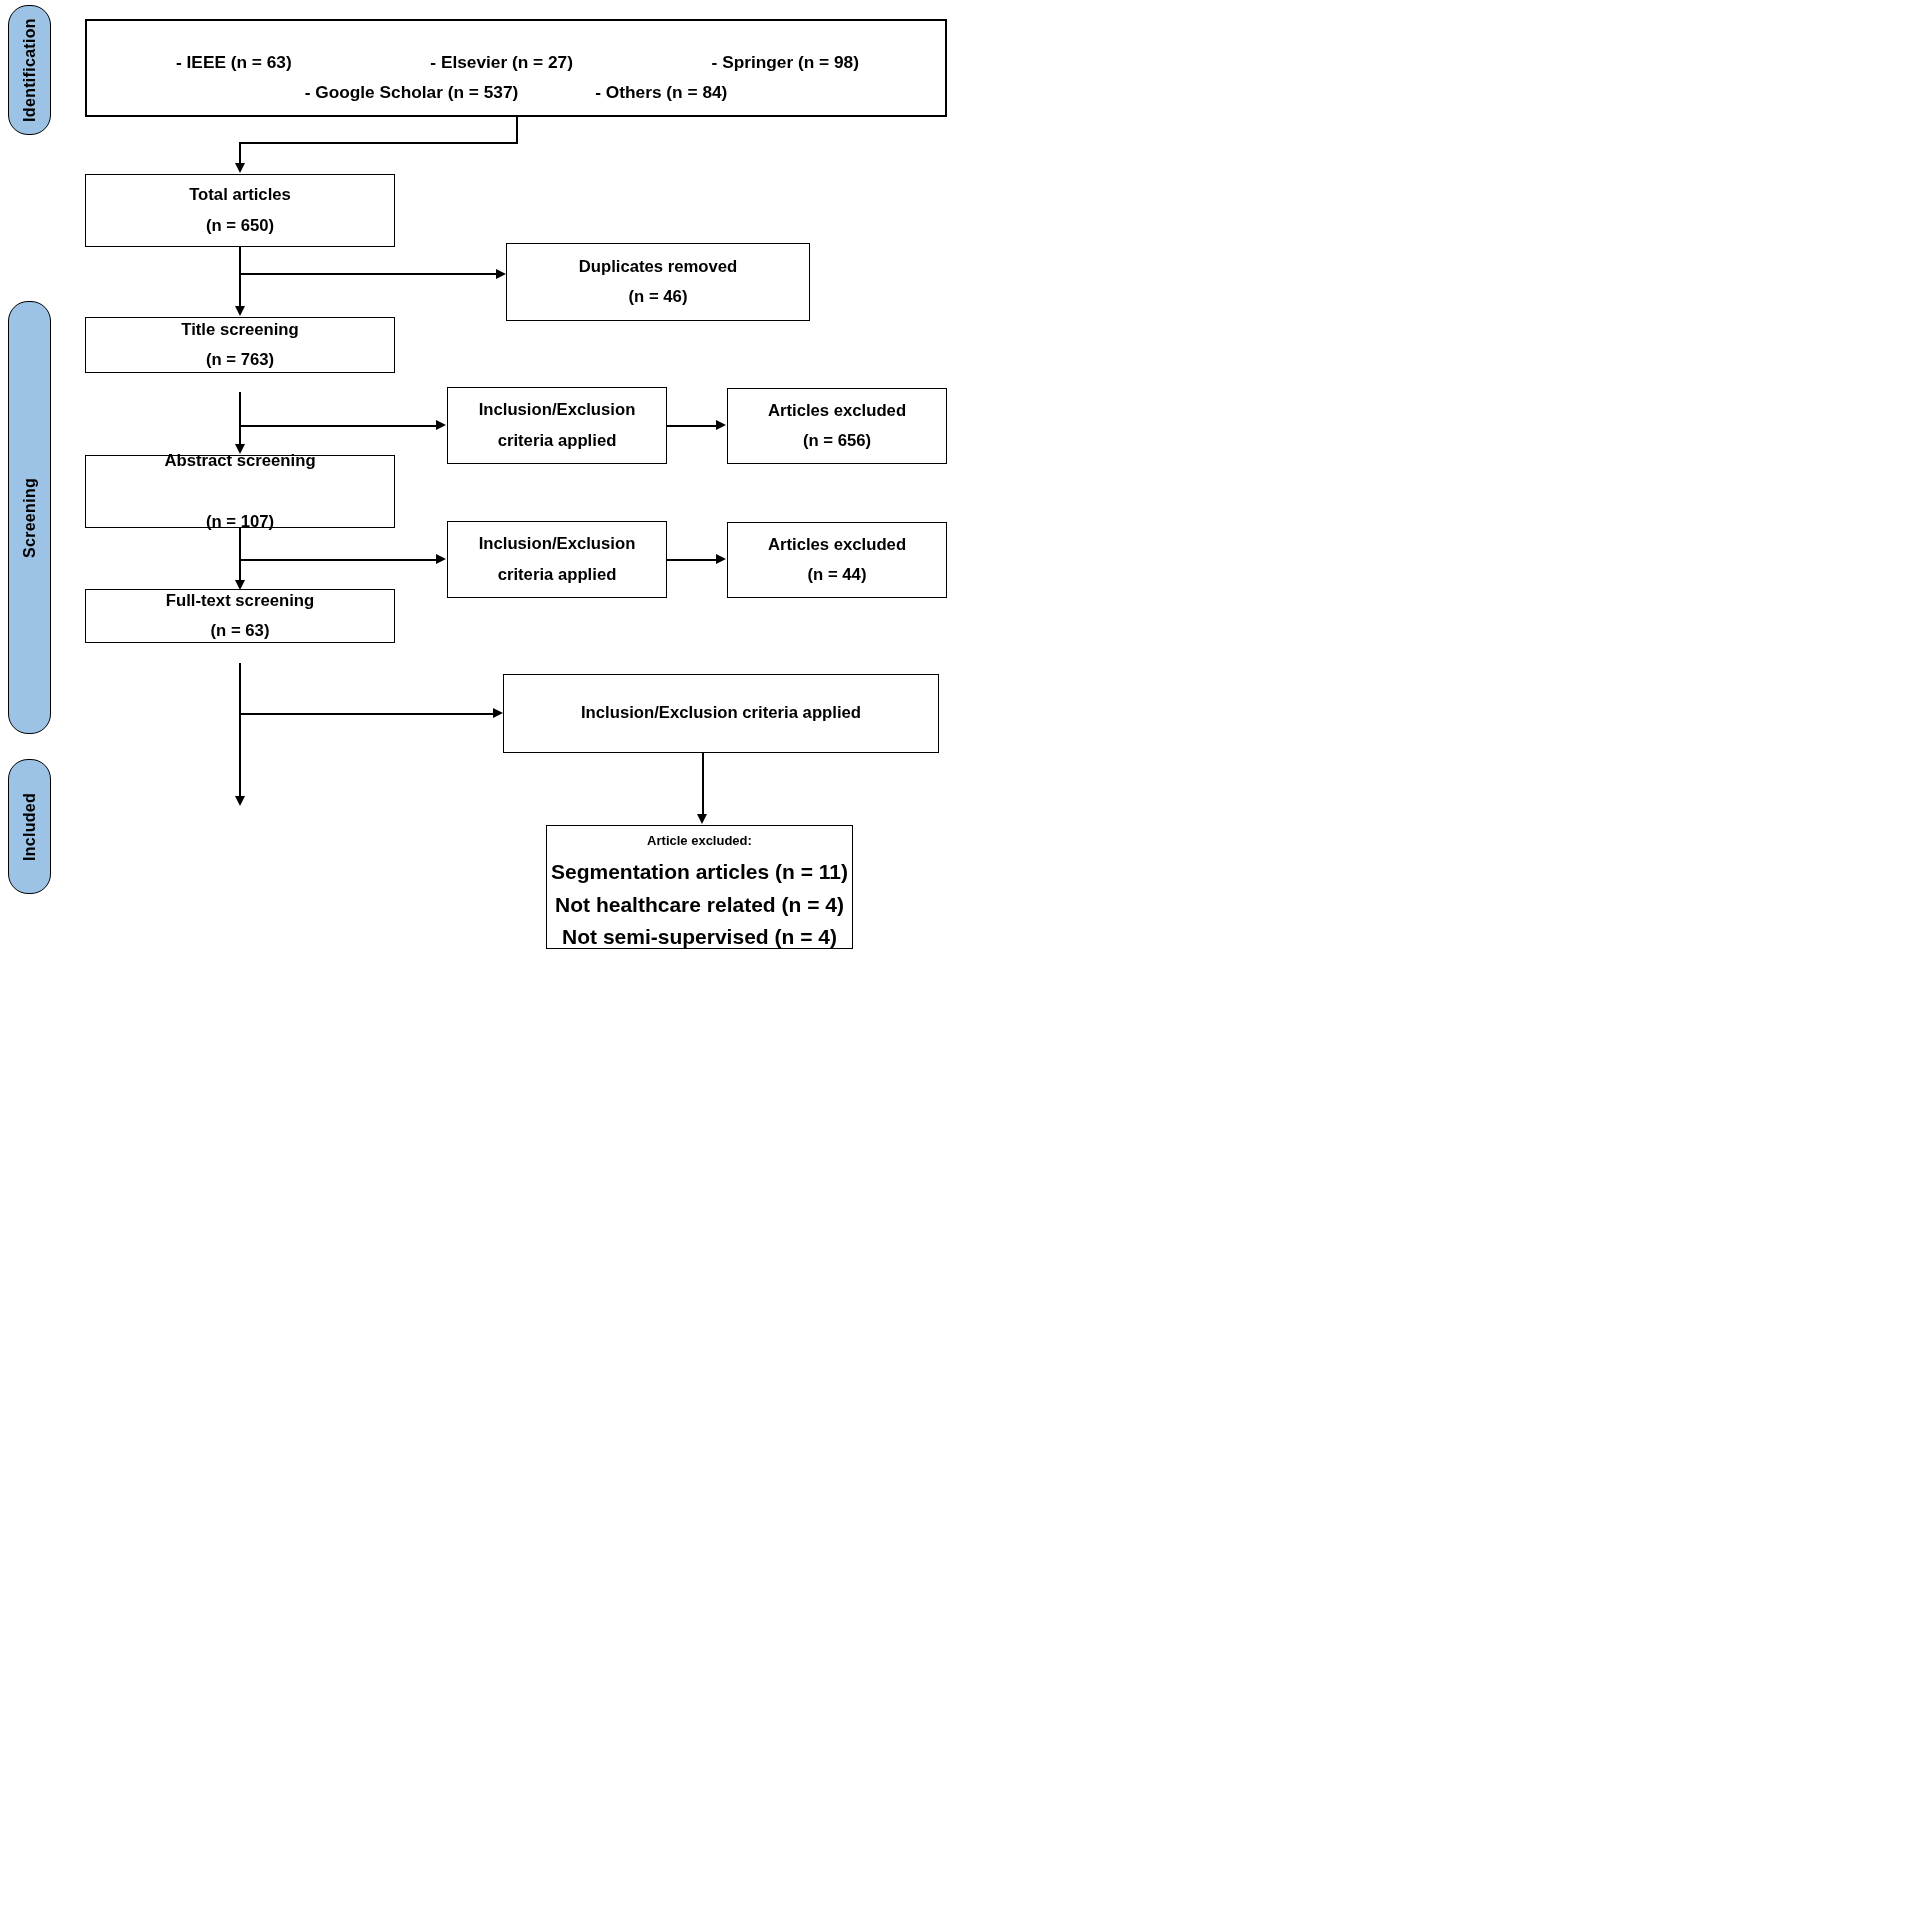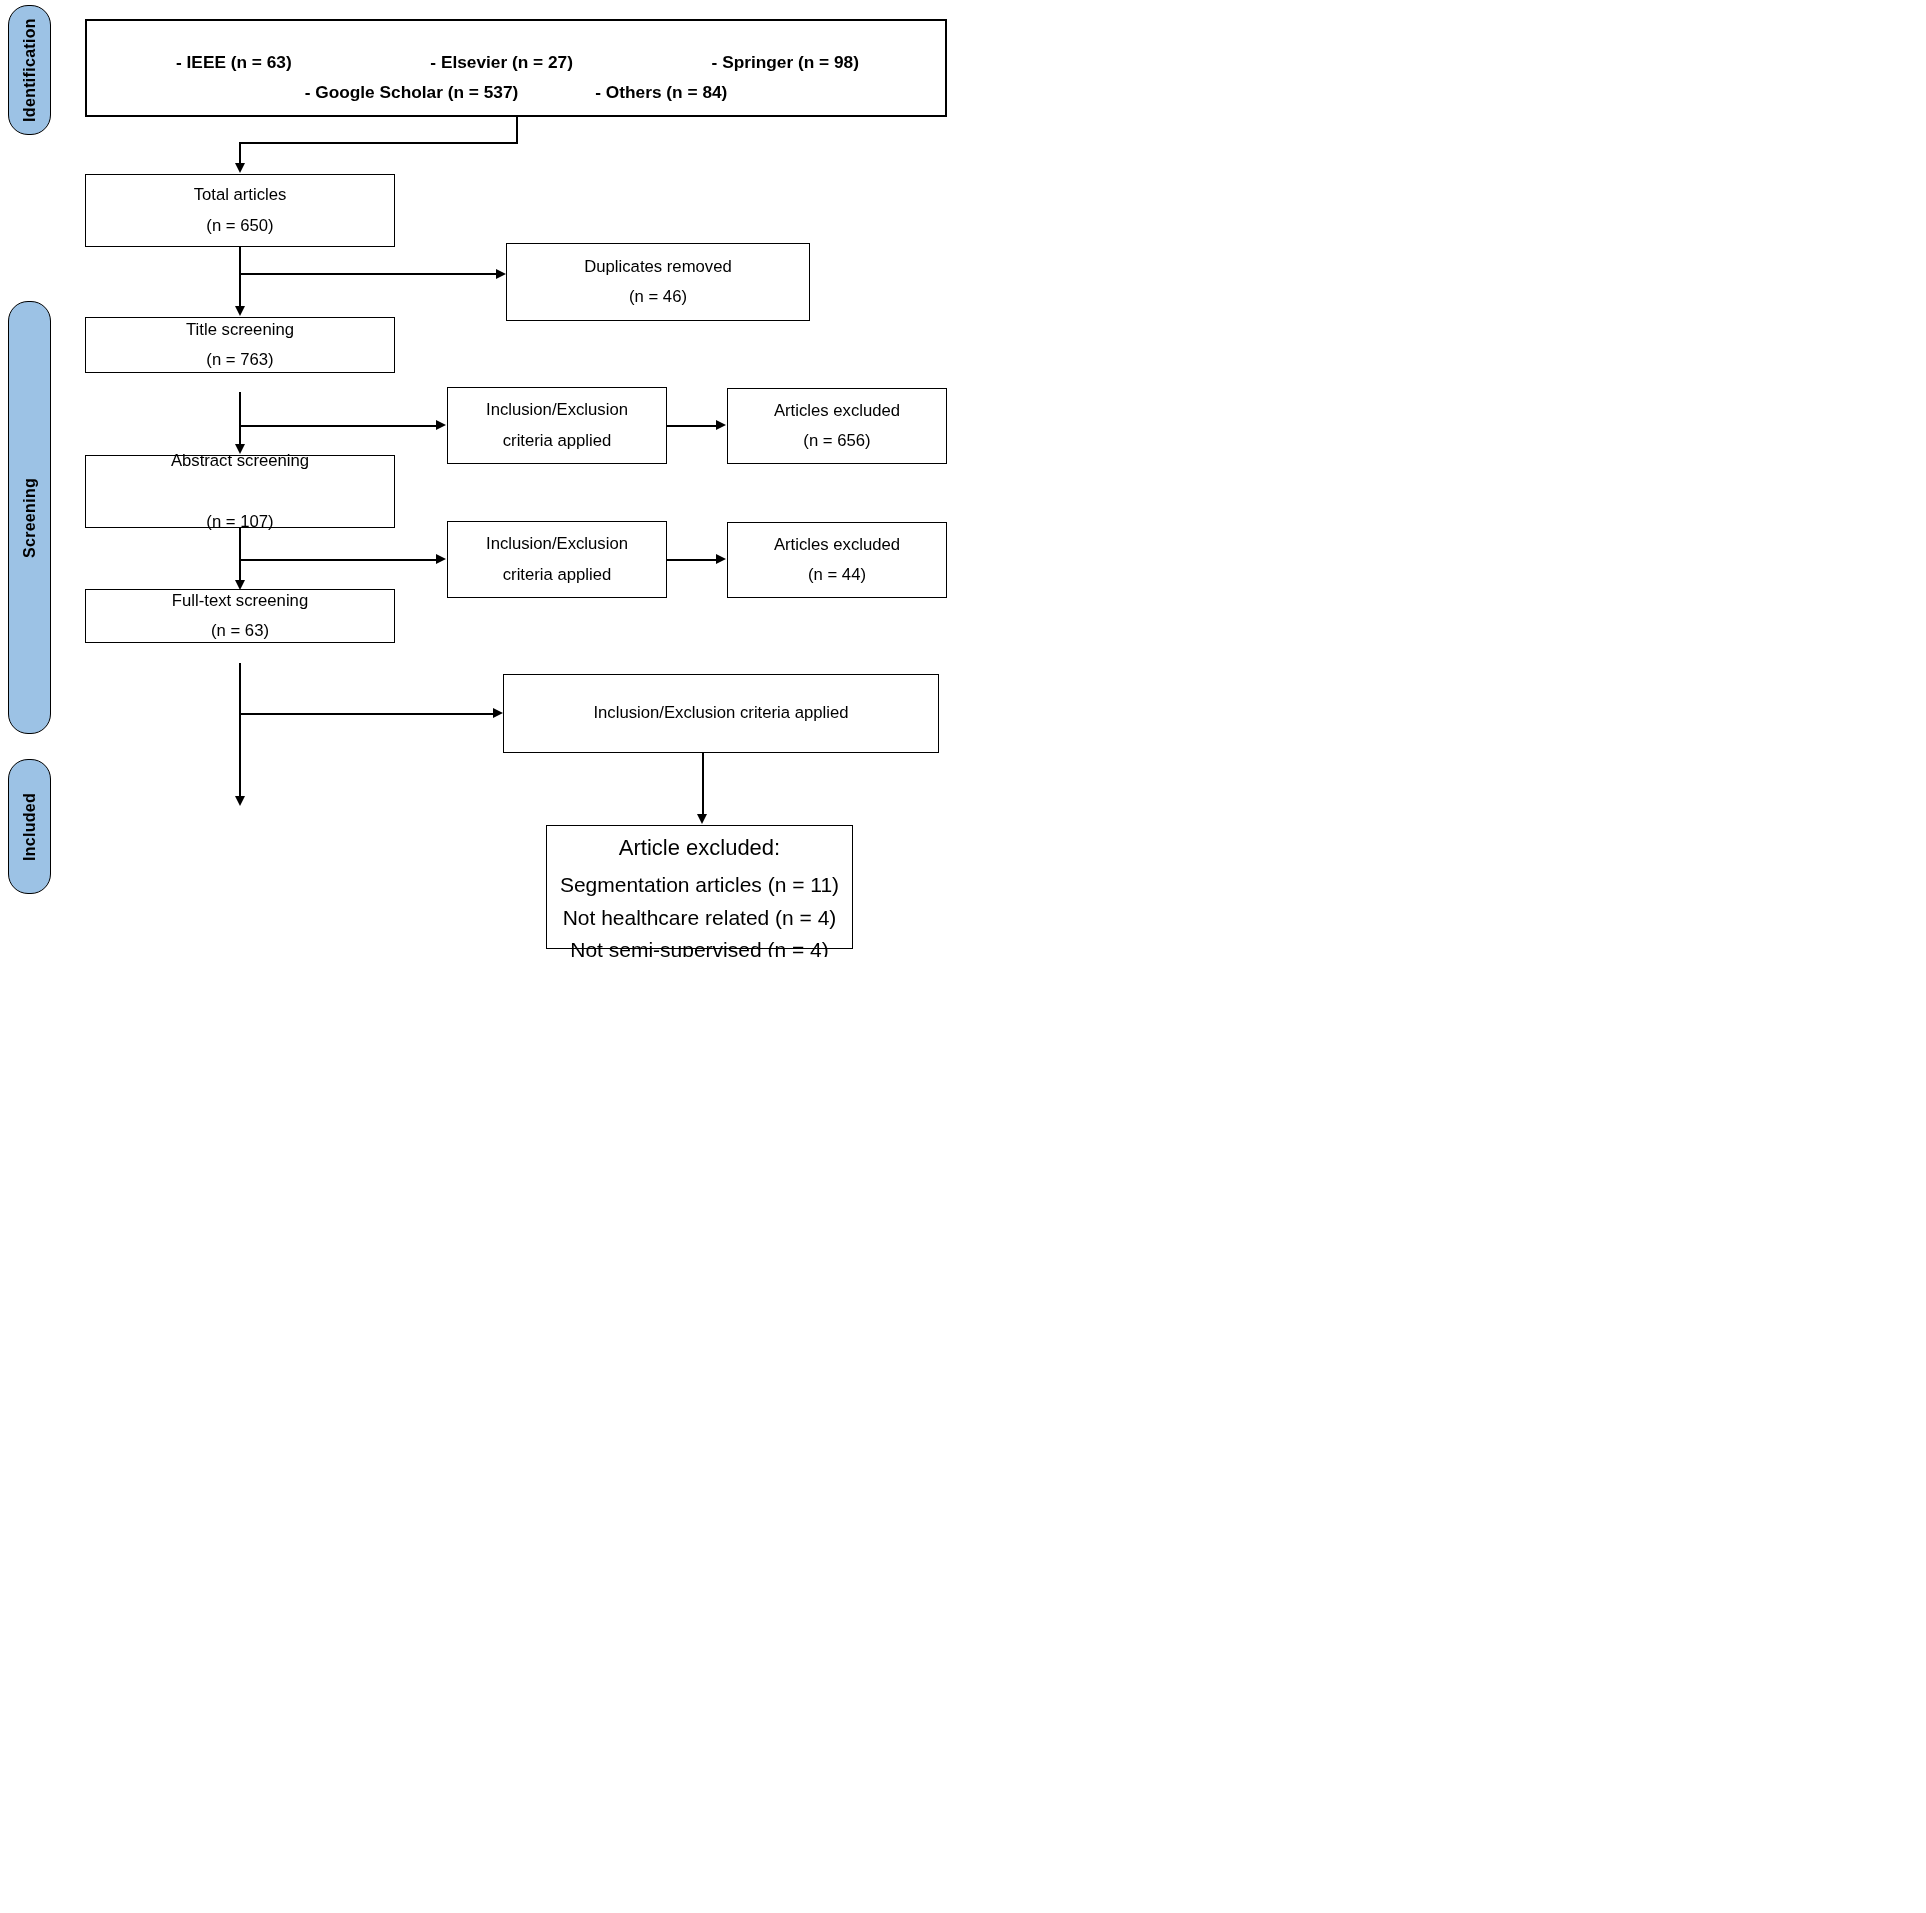--- a/index.html
+++ b/index.html
@@ -39,39 +39,40 @@
     border: 1.8px solid #000;
     box-sizing: border-box;
     display: flex;
     flex-direction: column;
     align-items: center;
     justify-content: center;
     text-align: center;
     font-size: 16.7px;
     line-height: 1.45;
     row-gap: 6px;
+    font-weight: bold;
   }
   .box .bline { display: block; }
   #source-box {
     border-width: 2.4px;
     font-weight: bold;
     font-size: 17.3px;
     justify-content: space-evenly;
     row-gap: 0;
     padding: 3.6px 0;
   }
   .src-row { display: flex; justify-content: center; }
   .src-row-1 { width: 100%; padding: 0 86px 0 89px; justify-content: space-between; box-sizing: border-box; margin-top: 20px; }
   .src-row-2 { gap: 77px; }
   #detail-box {
     justify-content: flex-start;
     padding-top: 6px;
     row-gap: 3.6px;
   }
-  #detail-box .detail-title { font-size: 22px; margin-bottom: 3.6px; }
+  #detail-box .detail-title { font-size: 13px; margin-bottom: 3.6px; }
   #detail-box .detail-item { font-size: 21px; line-height: 1.38; }
   .vline, .hline { position: absolute; background: #000; }
   .arrow-down {
     position: absolute;
     width: 0; height: 0;
     border-left: 5.4px solid transparent;
     border-right: 5.4px solid transparent;
     border-top: 10.7px solid #000;
   }
   .arrow-right {

